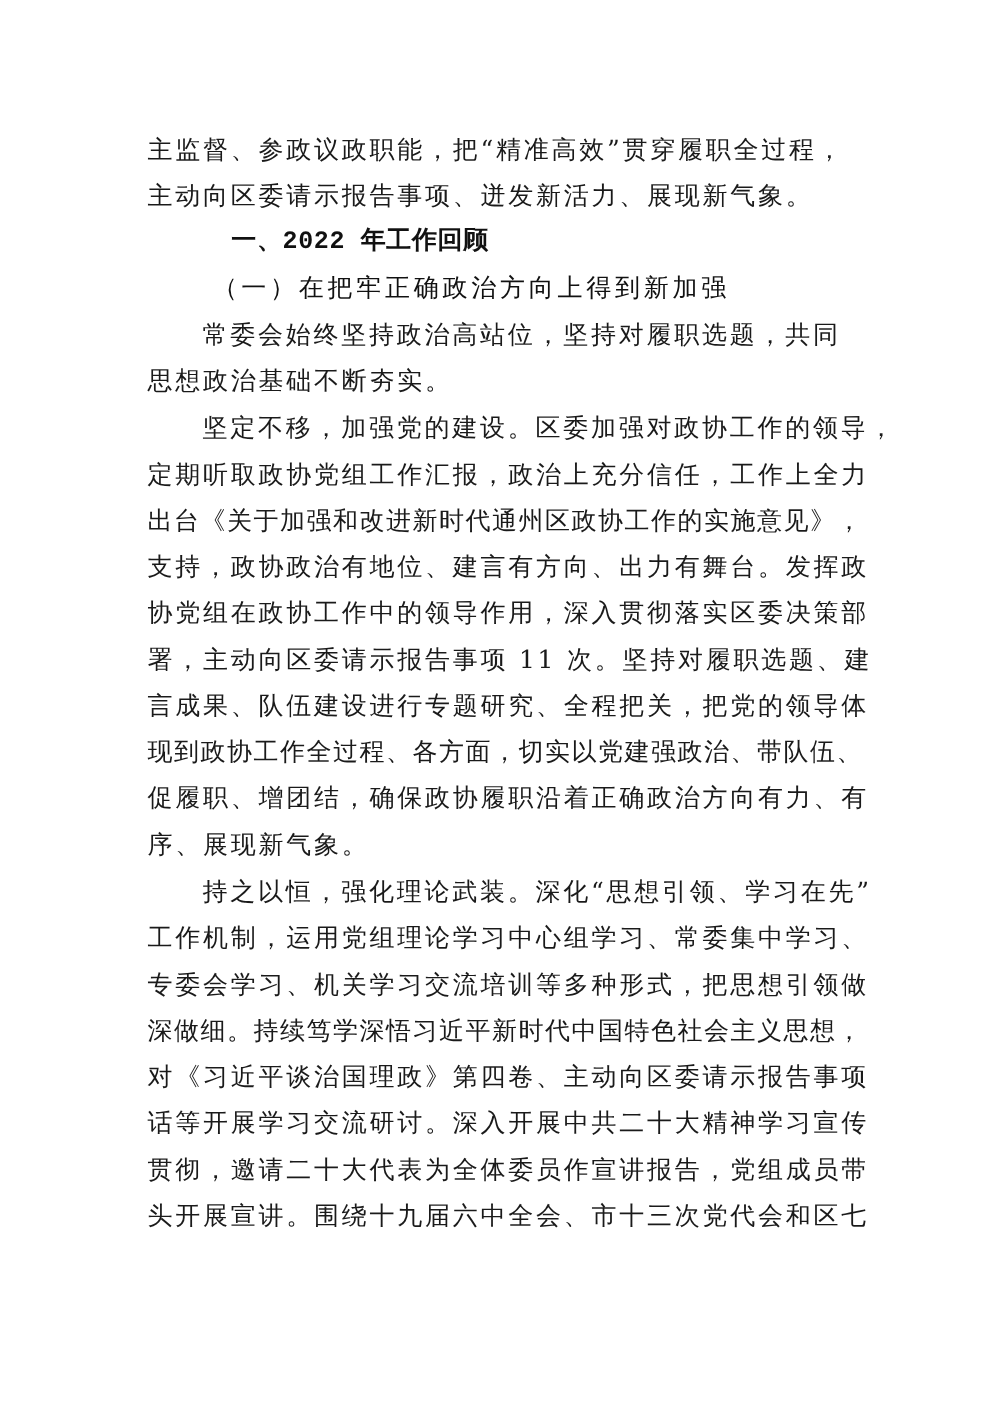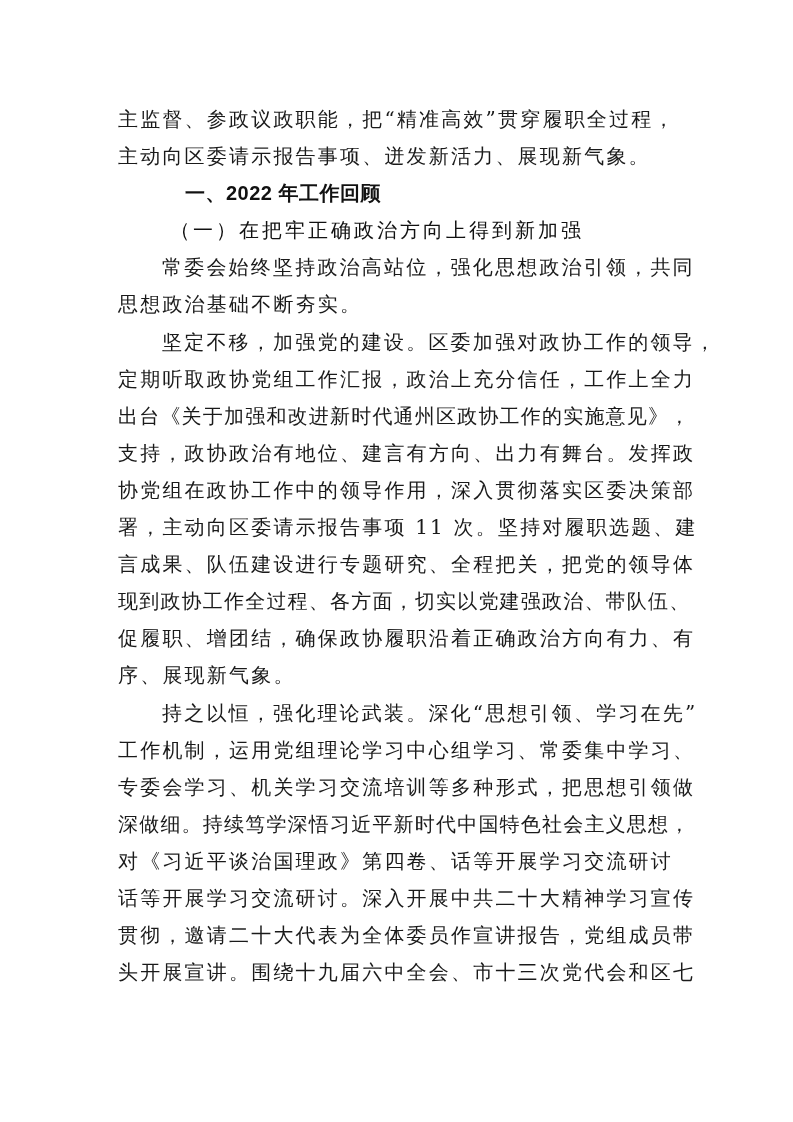--- a/index.html
+++ b/index.html
@@ -35,21 +35,21 @@
     display: block;
     white-space: nowrap;
     height: 37.1px;
     letter-spacing: 2.2px;
   }
   .indent {
     padding-left: 44px;
   }
   .heading-1 {
     padding-left: 67px;
-    font-family: Liberation Sans, sans-serif;
+    font-family: Liberation Mono, monospace;
     font-weight: bold;
     letter-spacing: 0.5px;
     color: #111111;
   }
   .heading-2 {
     padding-left: 52px;
     letter-spacing: 3px;
     color: #111111;
   }
   .tight {
@@ -58,34 +58,34 @@
 </style>
 </head>
 <body>
 
 <div class="page">
   <div class="text-block">
     <span class="line">主监督、参政议政职能，把“精准高效”贯穿履职全过程，</span>
     <span class="line">主动向区委请示报告事项、迸发新活力、展现新气象。</span>
     <span class="line heading-1">一、2022 年工作回顾</span>
     <span class="line heading-2">（一）在把牢正确政治方向上得到新加强</span>
-    <span class="line indent">常委会始终坚持政治高站位，强化思想政治引领，共同</span>
+    <span class="line indent">常委会始终坚持政治高站位，坚持对履职选题，共同</span>
     <span class="line">思想政治基础不断夯实。</span>
     <span class="line indent">坚定不移，加强党的建设。区委加强对政协工作的领导，</span>
     <span class="line">定期听取政协党组工作汇报，政治上充分信任，工作上全力</span>
     <span class="line tight">出台《关于加强和改进新时代通州区政协工作的实施意见》，</span>
     <span class="line">支持，政协政治有地位、建言有方向、出力有舞台。发挥政</span>
     <span class="line">协党组在政协工作中的领导作用，深入贯彻落实区委决策部</span>
     <span class="line">署，主动向区委请示报告事项 11 次。坚持对履职选题、建</span>
     <span class="line">言成果、队伍建设进行专题研究、全程把关，把党的领导体</span>
     <span class="line tight">现到政协工作全过程、各方面，切实以党建强政治、带队伍、</span>
     <span class="line">促履职、增团结，确保政协履职沿着正确政治方向有力、有</span>
     <span class="line">序、展现新气象。</span>
     <span class="line indent">持之以恒，强化理论武装。深化“思想引领、学习在先”</span>
     <span class="line">工作机制，运用党组理论学习中心组学习、常委集中学习、</span>
     <span class="line">专委会学习、机关学习交流培训等多种形式，把思想引领做</span>
     <span class="line tight">深做细。持续笃学深悟习近平新时代中国特色社会主义思想，</span>
-    <span class="line">对《习近平谈治国理政》第四卷、话等开展学习交流研讨</span>
+    <span class="line">对《习近平谈治国理政》第四卷、主动向区委请示报告事项</span>
     <span class="line">话等开展学习交流研讨。深入开展中共二十大精神学习宣传</span>
     <span class="line">贯彻，邀请二十大代表为全体委员作宣讲报告，党组成员带</span>
     <span class="line">头开展宣讲。围绕十九届六中全会、市十三次党代会和区七</span>
   </div>
 </div>
 
 </body></html>

